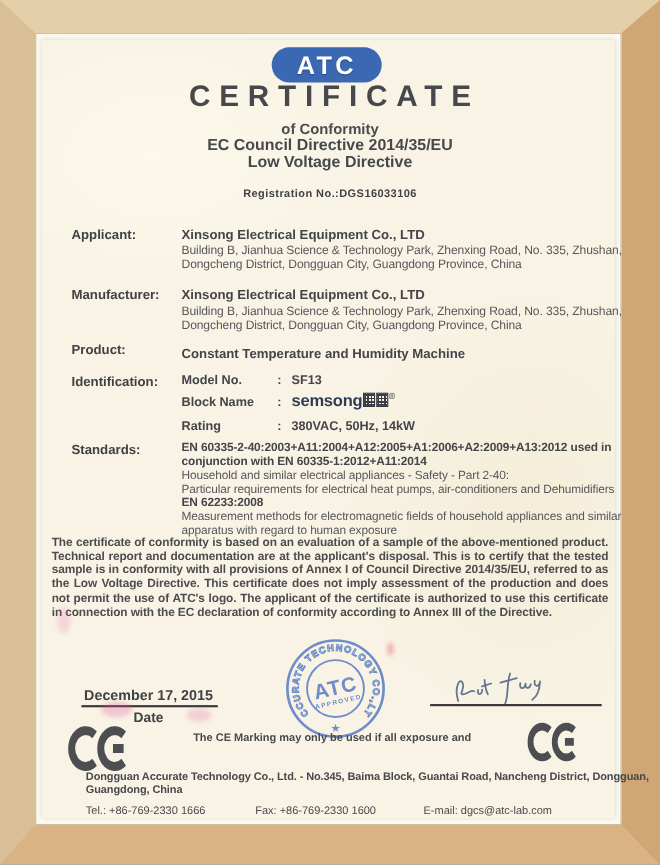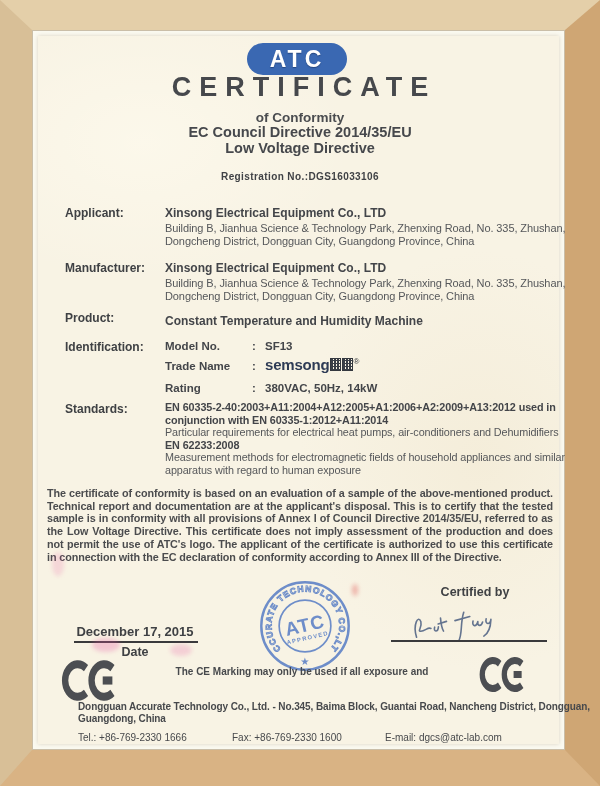--- a/index.html
+++ b/index.html
@@ -108,43 +108,43 @@
     <div class="abs addr" style="top:290px">Dongcheng District, Dongguan City, Guangdong Province, China</div>
 
     <div class="abs lbl" style="top:311px">Product:</div>
     <div class="abs val" style="top:314px">Constant Temperature and Humidity Machine</div>
 
     <div class="abs lbl" style="top:340px">Identification:</div>
     <div class="abs idkey" style="top:340px">Model No.</div>
     <div class="abs idsep" style="top:340px">:</div>
     <div class="abs idval" style="top:340px">SF13</div>
 
-    <div class="abs idkey" style="top:360px">Trade Name</div>
+    <div class="abs idkey" style="top:360px">Block Name</div>
     <div class="abs idsep" style="top:360px">:</div>
     <div class="abs brand">
       <span>semsong</span><span title="森松"><span class="cn-box"></span><span class="cn-box"></span></span><span class="regmark">®</span>
     </div>
 
     <div class="abs idkey" style="top:382px">Rating</div>
     <div class="abs idsep" style="top:382px">:</div>
     <div class="abs idval" style="top:382px">380VAC, 50Hz, 14kW</div>
 
     <div class="abs lbl" style="top:402px">Standards:</div>
     <div class="abs std">
       <div class="b">EN 60335-2-40:2003+A11:2004+A12:2005+A1:2006+A2:2009+A13:2012 used in</div>
       <div class="b">conjunction with EN 60335-1:2012+A11:2014</div>
+      <div>Household and similar electrical appliances - Safety - Part 2-40:</div>
       <div>Particular requirements for electrical heat pumps, air-conditioners and Dehumidifiers</div>
       <div class="b">EN 62233:2008</div>
       <div>Measurement methods for electromagnetic fields of household appliances and similar</div>
       <div>apparatus with regard to human exposure</div>
     </div>
 
     <div class="abs statement">The certificate of conformity is based on an evaluation of a sample of the above-mentioned product. Technical report and documentation are at the applicant's disposal. This is to certify that the tested sample is in conformity with all provisions of Annex I of Council Directive 2014/35/EU, referred to as the Low Voltage Directive. This certificate does not imply assessment of the production and does not permit the use of ATC's logo. The applicant of the certificate is authorized to use this certificate in connection with the EC declaration of conformity according to Annex III of the Directive.</div>
 
-    <div class="abs certby">Certified by</div>
     <svg class="abs sig" width="104" height="40" viewBox="0 0 110 42" aria-label="Bart fang">
       <g transform="rotate(-5 55 21)" stroke="#64748f" stroke-width="1.7" fill="none" stroke-linecap="round" stroke-linejoin="round">
         <path d="M8,31 C5,17 12,7 14,15 C15,21 9,25 13,25 C18,25 21,21 24,23"></path>
         <path d="M28,22 C26,27 31,28 32,22"></path>
         <path d="M35,13 C35,19 36,25 37,27"></path>
         <path d="M32,19 L41,17"></path>
         <path d="M60,9 C55,21 57,31 52,39"></path>
         <path d="M50,17 L66,14"></path>
         <path d="M69,19 C67,25 72,26 74,20 C73,25 77,26 79,21"></path>
         <path d="M83,18 C81,24 87,25 88,19 C87,27 85,33 79,36"></path>

